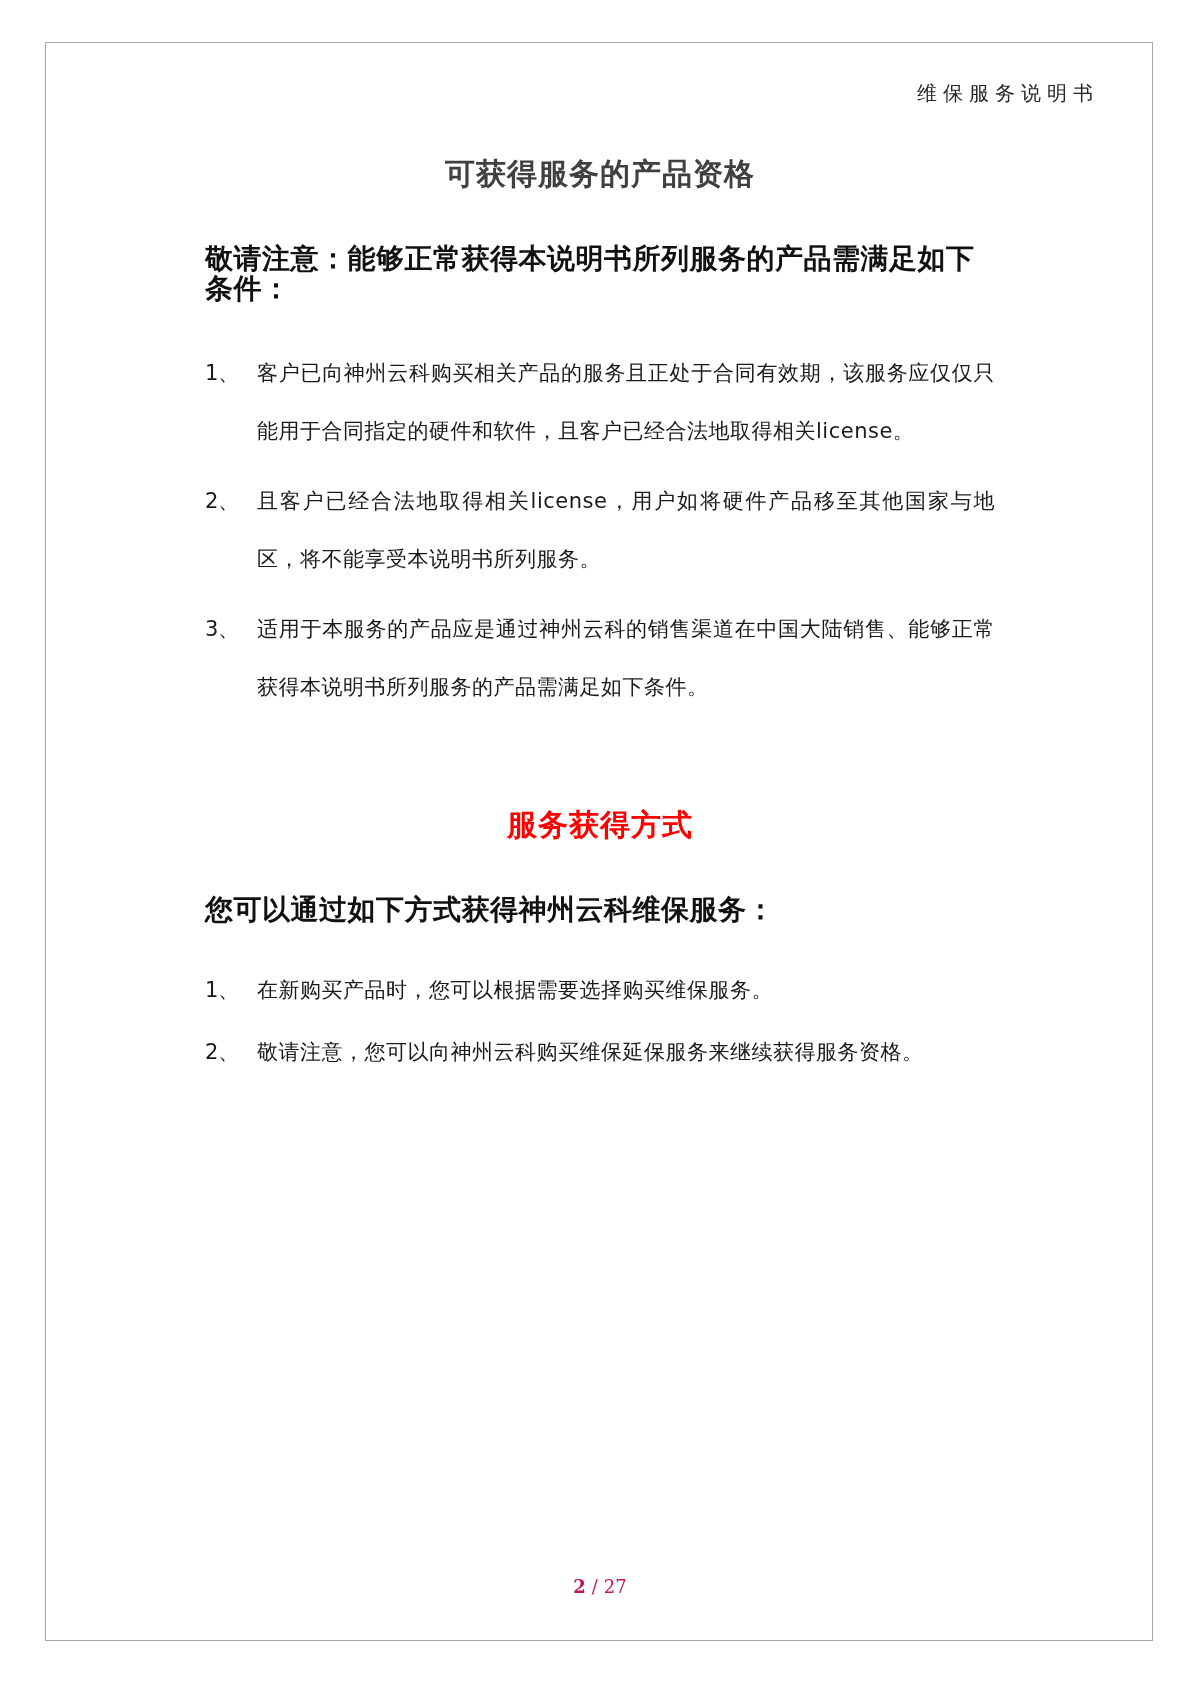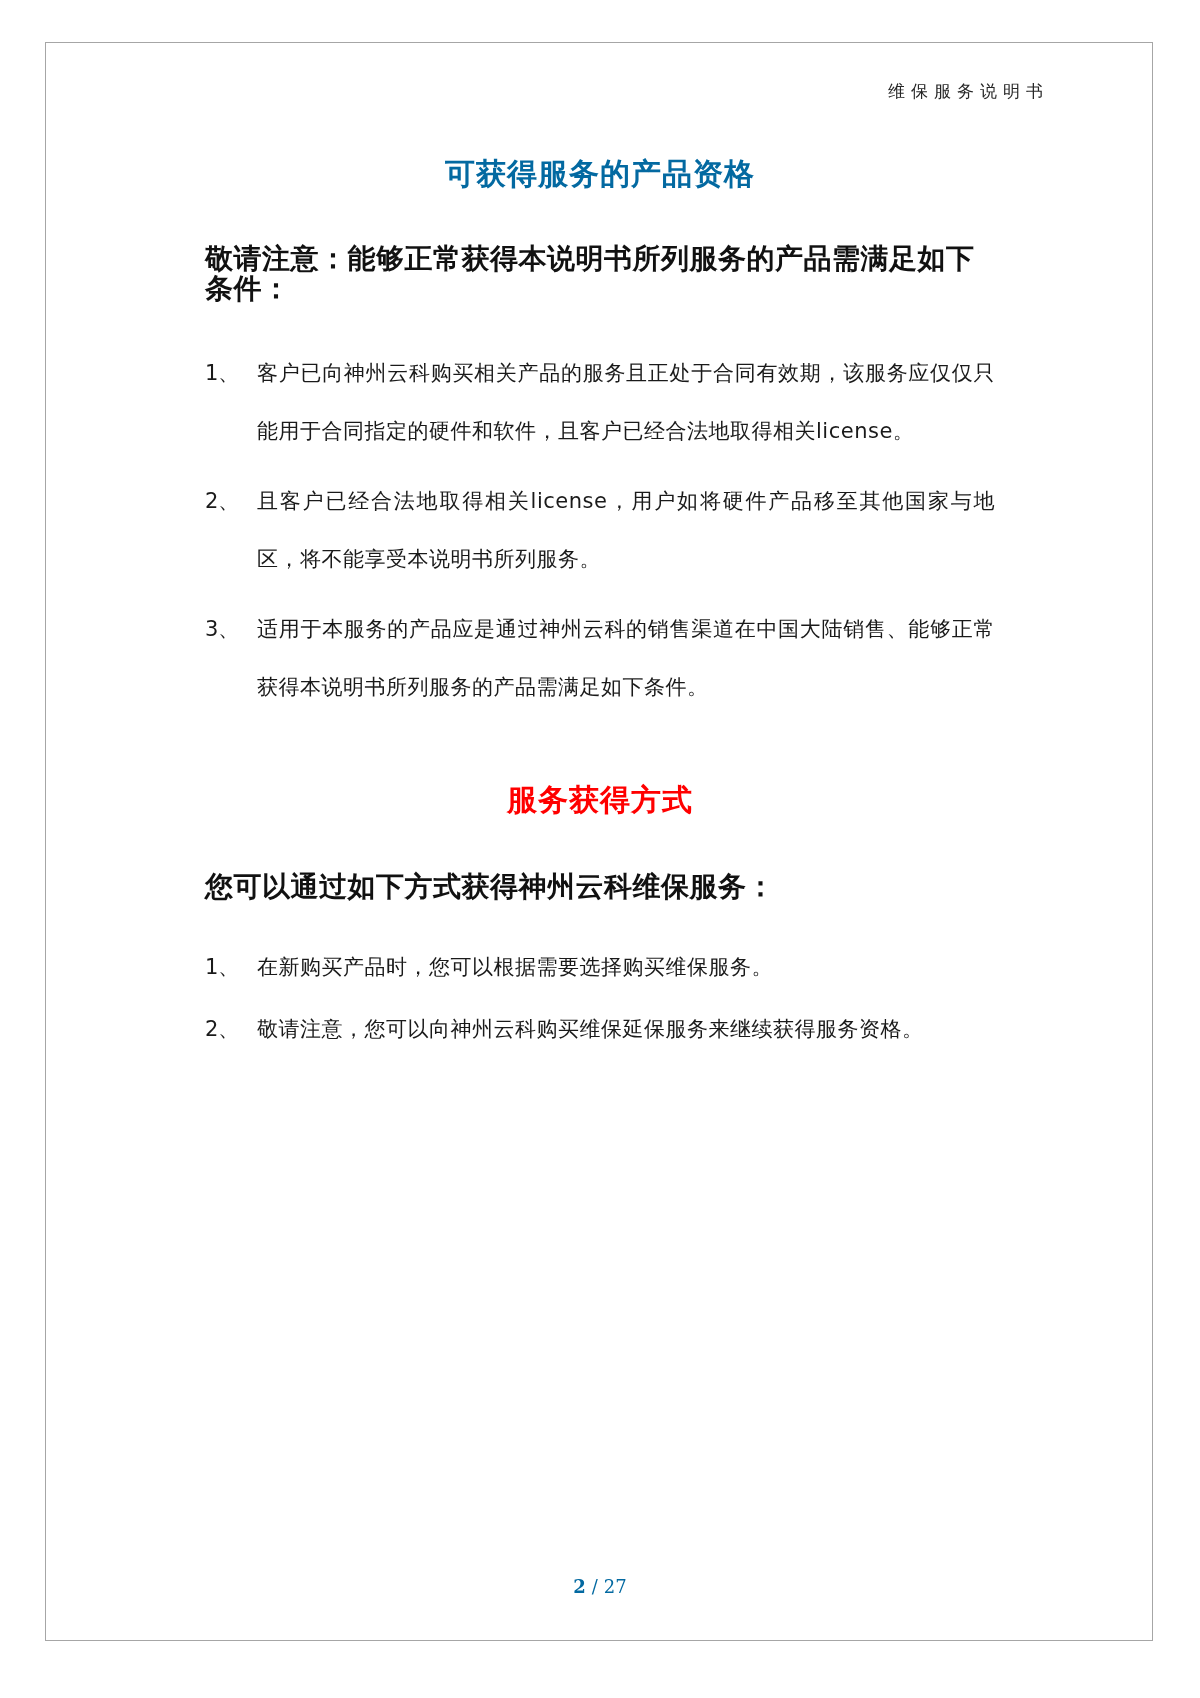--- a/index.html
+++ b/index.html
@@ -18,43 +18,43 @@
     top: 42px;
     width: 1108px;
     height: 1599px;
     border: 1px solid #a6a6a6;
     box-sizing: border-box;
     pointer-events: none;
   }
   .doc-header {
     position: absolute;
     top: 80px;
-    left: 888px;
+    left: 917px;
     font-family: "DejaVu Serif", "Liberation Serif", serif;
-    font-size: 17px;
+    font-size: 20px;
     letter-spacing: 6px;
     color: #262626;
     white-space: nowrap;
   }
   .content {
     position: absolute;
     left: 205px;
     top: 0;
     width: 790px;
   }
   .section-title {
     margin: 0;
     font-size: 30px;
     line-height: 36px;
     font-weight: bold;
     text-align: center;
     letter-spacing: 1px;
   }
   .section-title.first { margin-top: 156px; }
-  .section-title.second { margin-top: 68px; font-family: Liberation Mono, monospace; }
+  .section-title.second { margin-top: 91px; }
   .intro {
     margin-top: 52px;
     font-size: 28px;
     line-height: 30px;
     font-weight: bold;
     color: #111111;
     letter-spacing: 0.5px;
   }
   .intro.second { }
   .num-list { margin-top: 40px; }
@@ -77,37 +77,37 @@
   }
   .num-list.second .list-item .txt { text-align: left; }
   .doc-footer {
     position: absolute;
     top: 1576px;
     left: 0;
     width: 100%;
     text-align: center;
     font-family: "DejaVu Serif", "Liberation Serif", serif;
     font-size: 18px;
-    color: #0369a1;
+    color: #be185d;
   }
   .doc-footer .pagenum { font-weight: bold; }
   .doc-footer .sep { padding: 0 6px; }
 </style>
 </head>
 <body>
 
 <div class="page">
 
   <div class="frame"></div>
 
   <div class="doc-header">维保服务说明书</div>
 
   <div class="content">
 
-    <h1 class="section-title first" style="color:#0369a1;">可获得服务的产品资格</h1>
+    <h1 class="section-title first" style="color:#404040;">可获得服务的产品资格</h1>
 
     <div class="intro">敬请注意：能够正常获得本说明书所列服务的产品需满足如下条件：</div>
 
     <div class="num-list">
       <div class="list-item">
         <span class="num">1、</span>
         <span class="txt">客户已向神州云科购买相关产品的服务且正处于合同有效期，该服务应仅仅只能用于合同指定的硬件和软件，且客户已经合法地取得相关license。</span>
       </div>
       <div class="list-item">
         <span class="num">2、</span>

